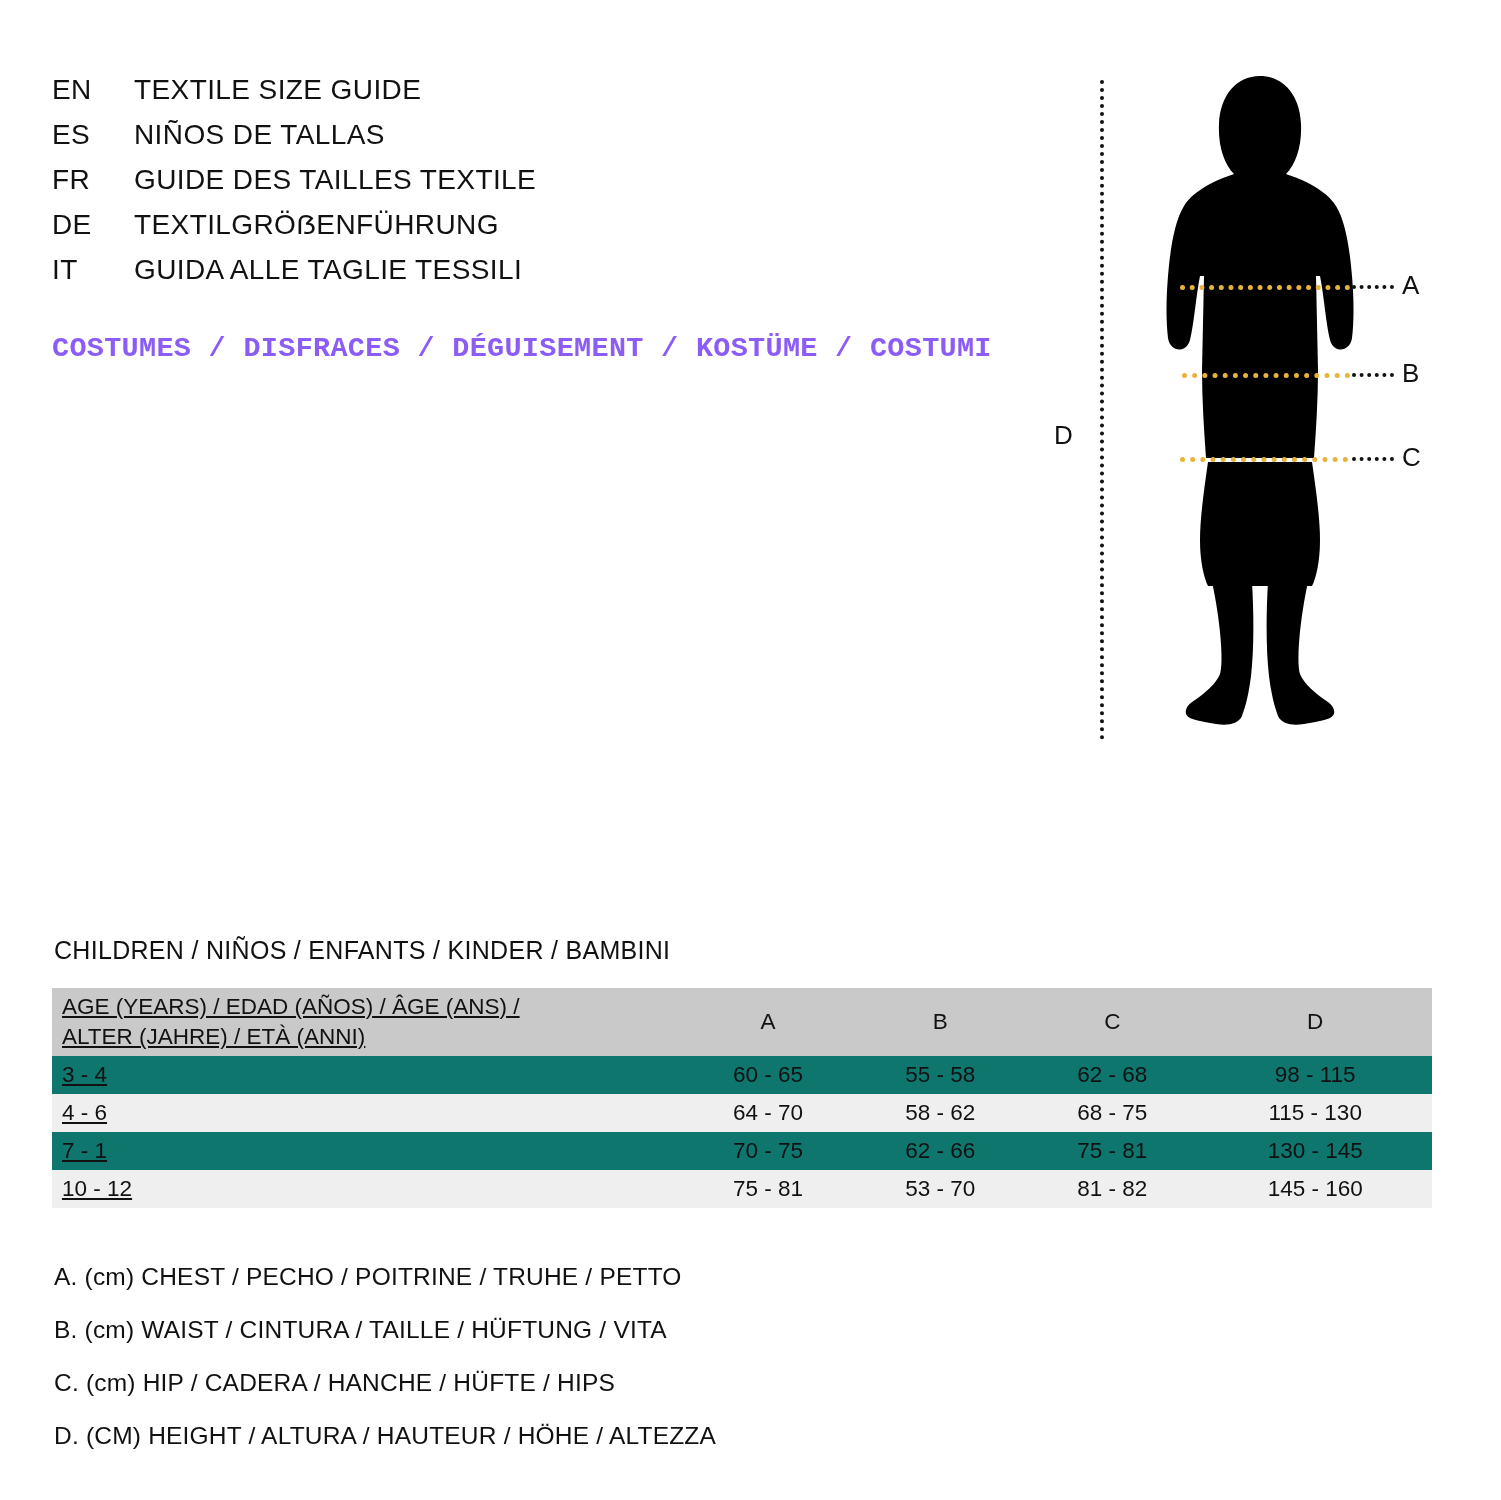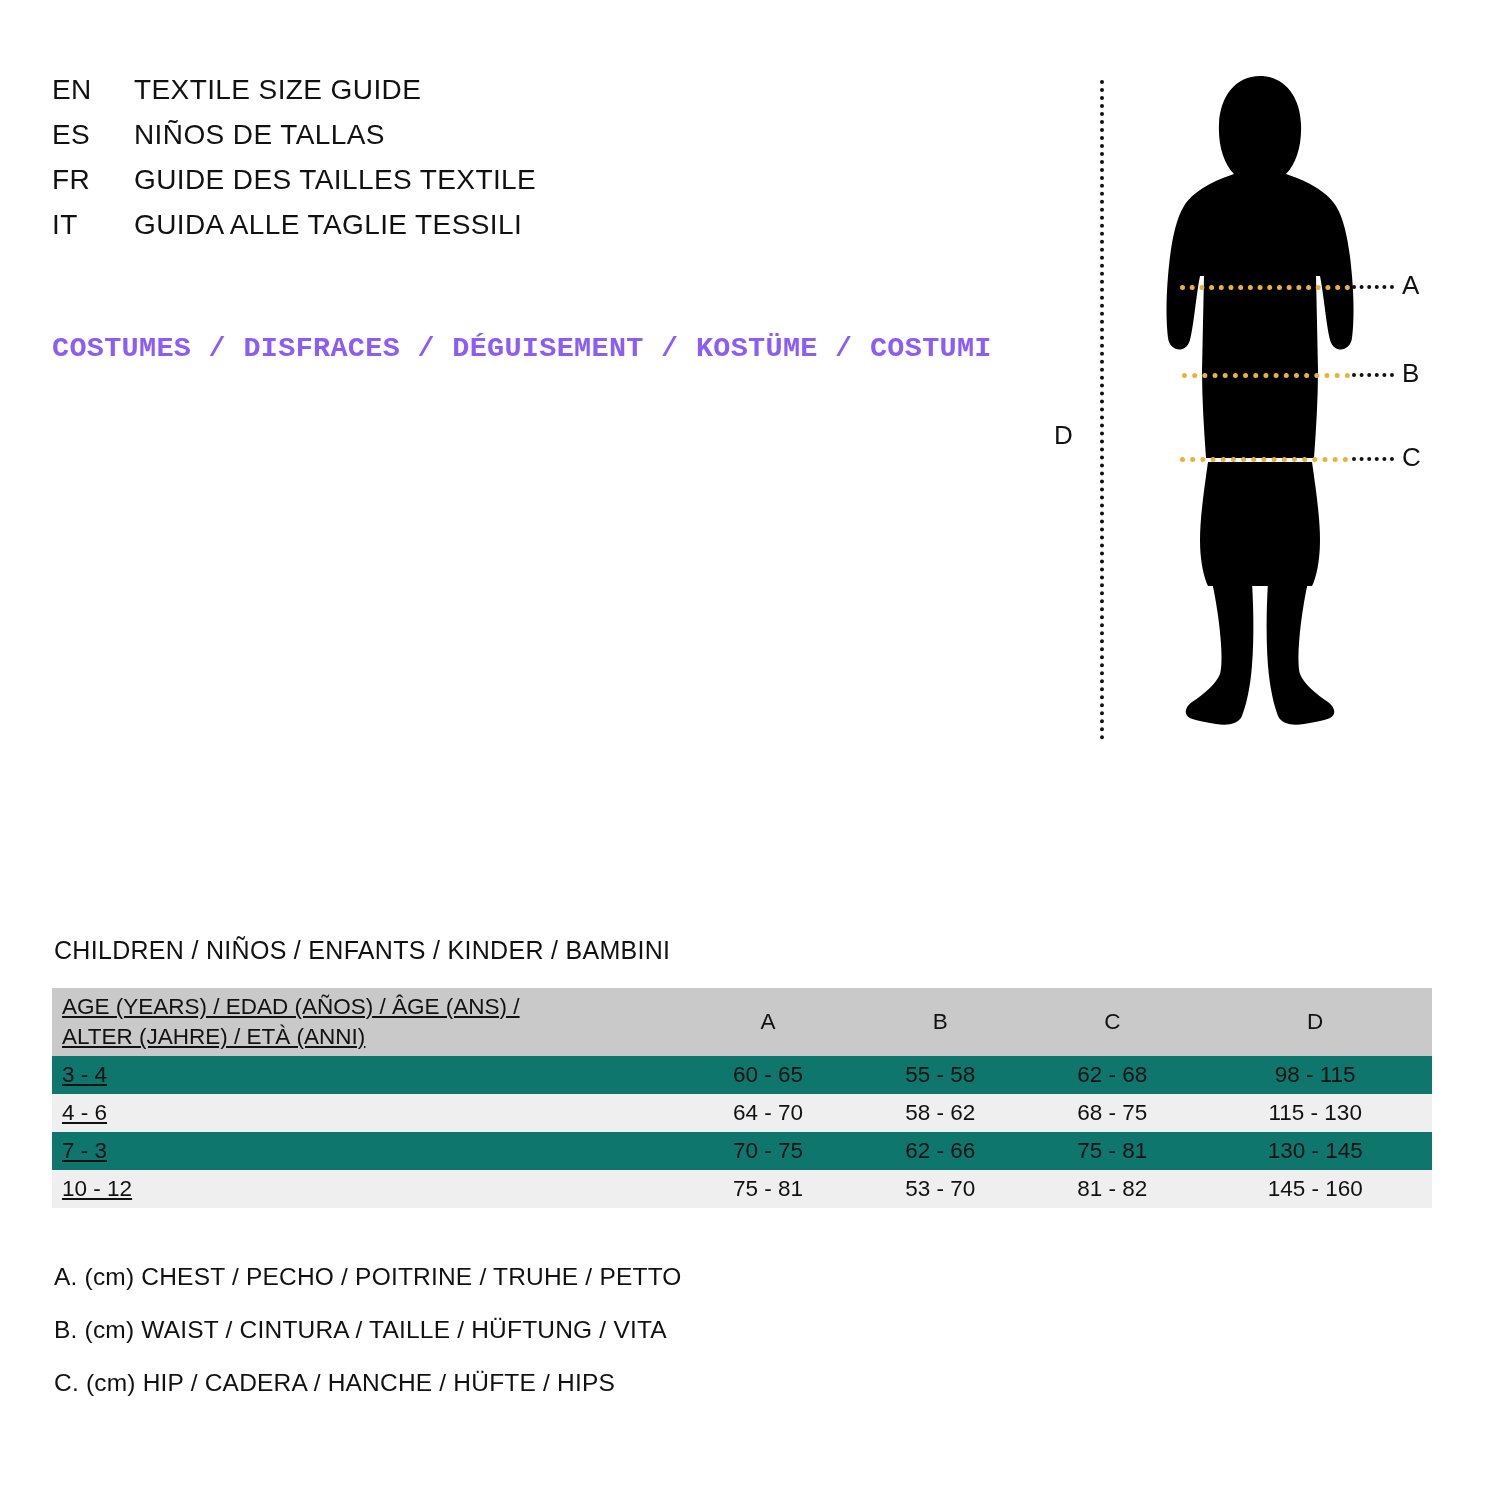--- a/index.html
+++ b/index.html
@@ -176,20 +176,24 @@
       <span class="lang-code">EN</span>
       <span class="lang-text">TEXTILE SIZE GUIDE</span>
     </div>
     <div class="lang-row">
       <span class="lang-code">ES</span>
       <span class="lang-text">NIÑOS DE TALLAS</span>
     </div>
     <div class="lang-row">
       <span class="lang-code">FR</span>
       <span class="lang-text">GUIDE DES TAILLES TEXTILE</span>
+    </div>
+    <div class="lang-row">
+      <span class="lang-code">DE</span>
+      <span class="lang-text">TEXTILGRÖẞENFÜHRUNG</span>
     </div>
     <div class="lang-row">
       <span class="lang-code">IT</span>
       <span class="lang-text">GUIDA ALLE TAGLIE TESSILI</span>
     </div>
   </div>
 
   <div class="costumes-line">COSTUMES / DISFRACES / DÉGUISEMENT / KOSTÜME / COSTUMI</div>
 
   <div class="figure-area">
@@ -290,35 +294,36 @@
         <td>98 - 115</td>
       </tr>
       <tr class="even">
         <td class="age-cell">4 - 6</td>
         <td>64 - 70</td>
         <td>58 - 62</td>
         <td>68 - 75</td>
         <td>115 - 130</td>
       </tr>
       <tr class="odd">
-        <td class="age-cell">7 - 3</td>
+        <td class="age-cell">7 - 1</td>
         <td>70 - 75</td>
         <td>62 - 66</td>
         <td>75 - 81</td>
         <td>130 - 145</td>
       </tr>
       <tr class="even">
         <td class="age-cell">10 - 12</td>
         <td>75 - 81</td>
         <td>53 - 70</td>
         <td>81 - 82</td>
         <td>145 - 160</td>
       </tr>
     </tbody>
   </table>
 
   <div class="legend">
     <div class="legend-row">A. (cm) CHEST / PECHO / POITRINE / TRUHE / PETTO</div>
     <div class="legend-row">B. (cm) WAIST / CINTURA / TAILLE / HÜFTUNG / VITA</div>
     <div class="legend-row">C. (cm) HIP / CADERA / HANCHE / HÜFTE / HIPS</div>
+    <div class="legend-row">D. (CM) HEIGHT / ALTURA / HAUTEUR / HÖHE / ALTEZZA</div>
   </div>
 
 </div>
 
 </body></html>

